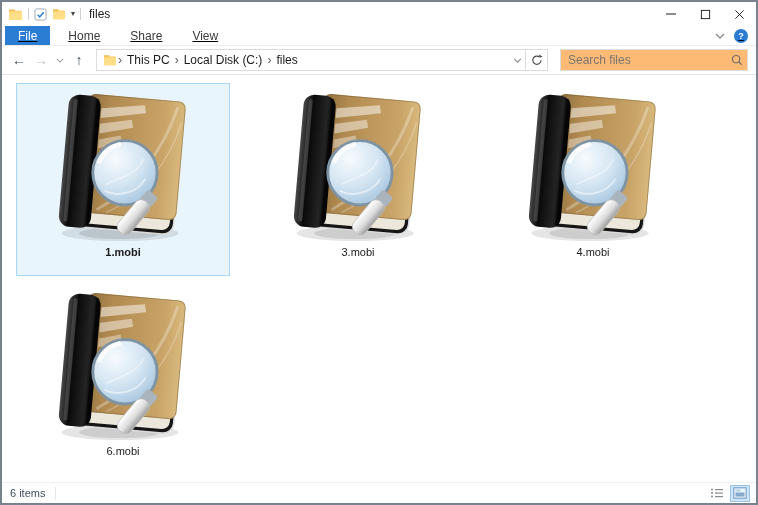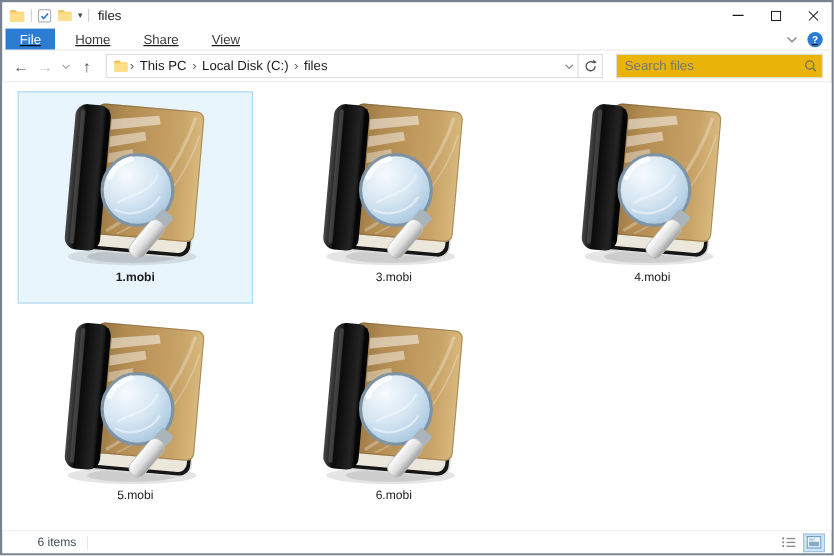--- a/index.html
+++ b/index.html
@@ -37,35 +37,35 @@
   .nav-btn.dark{color:#3e4a56;}
   .nav-btn.gray{color:#c3c3c3;}
   .nav-btn.small{width:12px;font-size:9px;color:#9d9d9d;}
   .addressbox{flex:1 1 auto;height:22px;border:1px solid #dcdcdc;display:flex;align-items:center;margin-left:4px;background:#fff;min-width:0;}
   .addressbox .crumb{font-size:12px;color:#1b1b1b;padding:0 4px;white-space:nowrap;}
   .crumb-sep{font-size:12px;color:#5a5a5a;padding:0 1px;}
   .addr-folder{margin-left:6px;display:flex;align-items:center;}
   .addr-right{margin-left:auto;display:flex;align-items:center;height:100%;}
   .addr-chevron{width:16px;display:flex;align-items:center;justify-content:center;color:#8a8a8a;font-size:9px;height:100%;}
   .refresh-btn{width:22px;height:100%;border-left:1px solid #dcdcdc;display:flex;align-items:center;justify-content:center;}
-  .searchbox{flex:0 0 150px;height:22px;border:1px solid #dcdcdc;display:flex;align-items:center;margin-left:8px;background:#eab308;}
+  .searchbox{flex:0 0 150px;height:22px;border:1px solid #dcdcdc;display:flex;align-items:center;margin-left:8px;background:#fdba74;}
   .searchbox input{flex:1;border:none;outline:none;font-size:12px;color:#3b3b3b;padding:0 4px 0 7px;font-family:inherit;min-width:0;background:transparent;}
   .searchbox input::placeholder{color:#767676;opacity:1;}
   .search-icon-wrap{width:20px;display:flex;align-items:center;justify-content:center;}
 
   
   .content{flex:1 1 auto;background:#fff;padding:8px 0 0 14px;display:grid;grid-template-columns:repeat(3,214px);grid-auto-rows:193px;column-gap:21px;row-gap:6px;align-content:start;overflow:hidden;}
   .file-item{display:flex;flex-direction:column;align-items:center;justify-content:flex-start;border:1px solid transparent;padding-top:3px;}
   .file-item.selected{background:var(--selection-fill);border-color:var(--selection-border);font-weight:bold;}
   .file-item .thumb{width:148px;height:156px;flex:0 0 auto;}
   .file-label{font-size:11px;color:#1b1b1b;margin-top:3px;line-height:1.2;}
 
   
   .statusbar{height:21px;flex:0 0 auto;display:flex;align-items:center;padding:0 6px 0 8px;border-top:1px solid #f0f0f0;}
-  .status-count{font-size:11px;color:#42505e;margin-left:24px;}
+  .status-count{font-size:11px;color:#42505e;}
   .status-sep{width:1px;height:13px;background:#e6e6e6;margin-left:10px;}
   .status-right{margin-left:auto;display:flex;align-items:center;gap:3px;}
   .view-btn{width:20px;height:17px;display:flex;align-items:center;justify-content:center;border:1px solid transparent;}
   .view-btn.selected{background:#cfe5f7;border-color:#9ac3e6;}
 
   svg{display:block;}
 </style>
 </head>
 <body>
 
@@ -297,26 +297,20 @@
     <div class="file-item">
       <svg class="thumb" viewBox="0 0 150 160">
           <use href="#icon-mobi"></use>
         </svg>
       <span class="file-label">4.mobi</span>
     </div>
     <div class="file-item">
       <svg class="thumb" viewBox="0 0 150 160">
           <use href="#icon-mobi"></use>
         </svg>
-      <span class="file-label">5.mobi</span>
-    </div>
-    <div class="file-item">
-      <svg class="thumb" viewBox="0 0 150 160">
-          <use href="#icon-mobi"></use>
-        </svg>
       <span class="file-label">6.mobi</span>
     </div>
   </div>
 
   <div class="statusbar">
     <span class="status-count">6 items</span>
     <span class="status-sep"></span>
     <div class="status-right">
       <span class="view-btn">
           <svg width="14" height="12">

